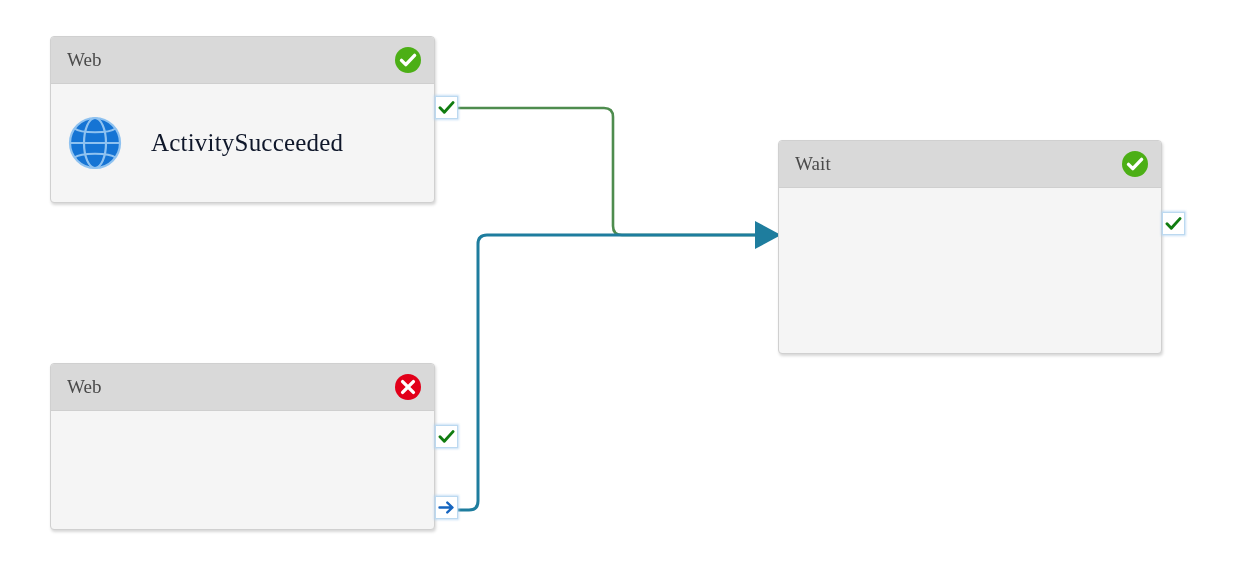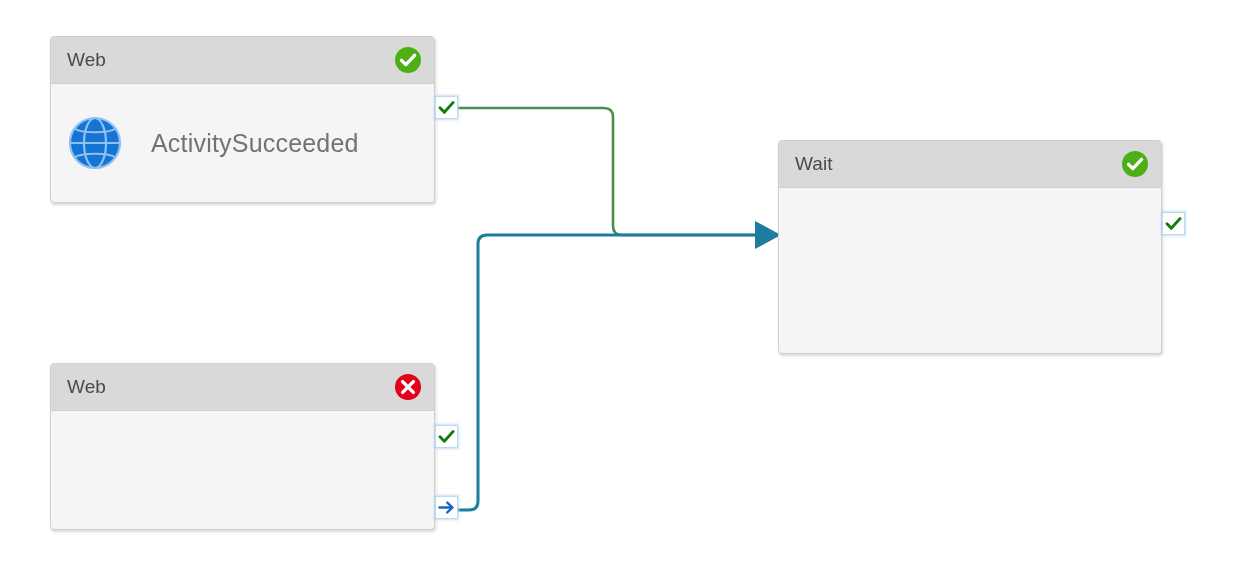--- a/index.html
+++ b/index.html
@@ -6,21 +6,21 @@
     margin: 0;
     padding: 0;
     background: #ffffff;
   }
   #canvas {
     position: relative;
     width: 1245px;
     height: 568px;
     background: #ffffff;
     overflow: hidden;
-    font-family: Liberation Sans, sans-serif;
+    font-family: Liberation Serif, serif;
   }
 
   
   #connectors {
     position: absolute;
     left: 0; top: 0;
     width: 1245px;
     height: 568px;
     pointer-events: none;
   }
@@ -64,21 +64,21 @@
     height: calc(100% - 47px);
     padding-left: 16px;
   }
   .node-icon {
     width: 56px;
     height: 56px;
     flex: 0 0 56px;
   }
   .node-label {
     font-size: 25px;
-    color: #737373;
+    color: #0f172a;
     font-weight: 300;
     margin-left: 28px;
     letter-spacing: 0.2px;
     white-space: nowrap;
   }
 
   
   .port {
     position: absolute;
     width: 23px;

